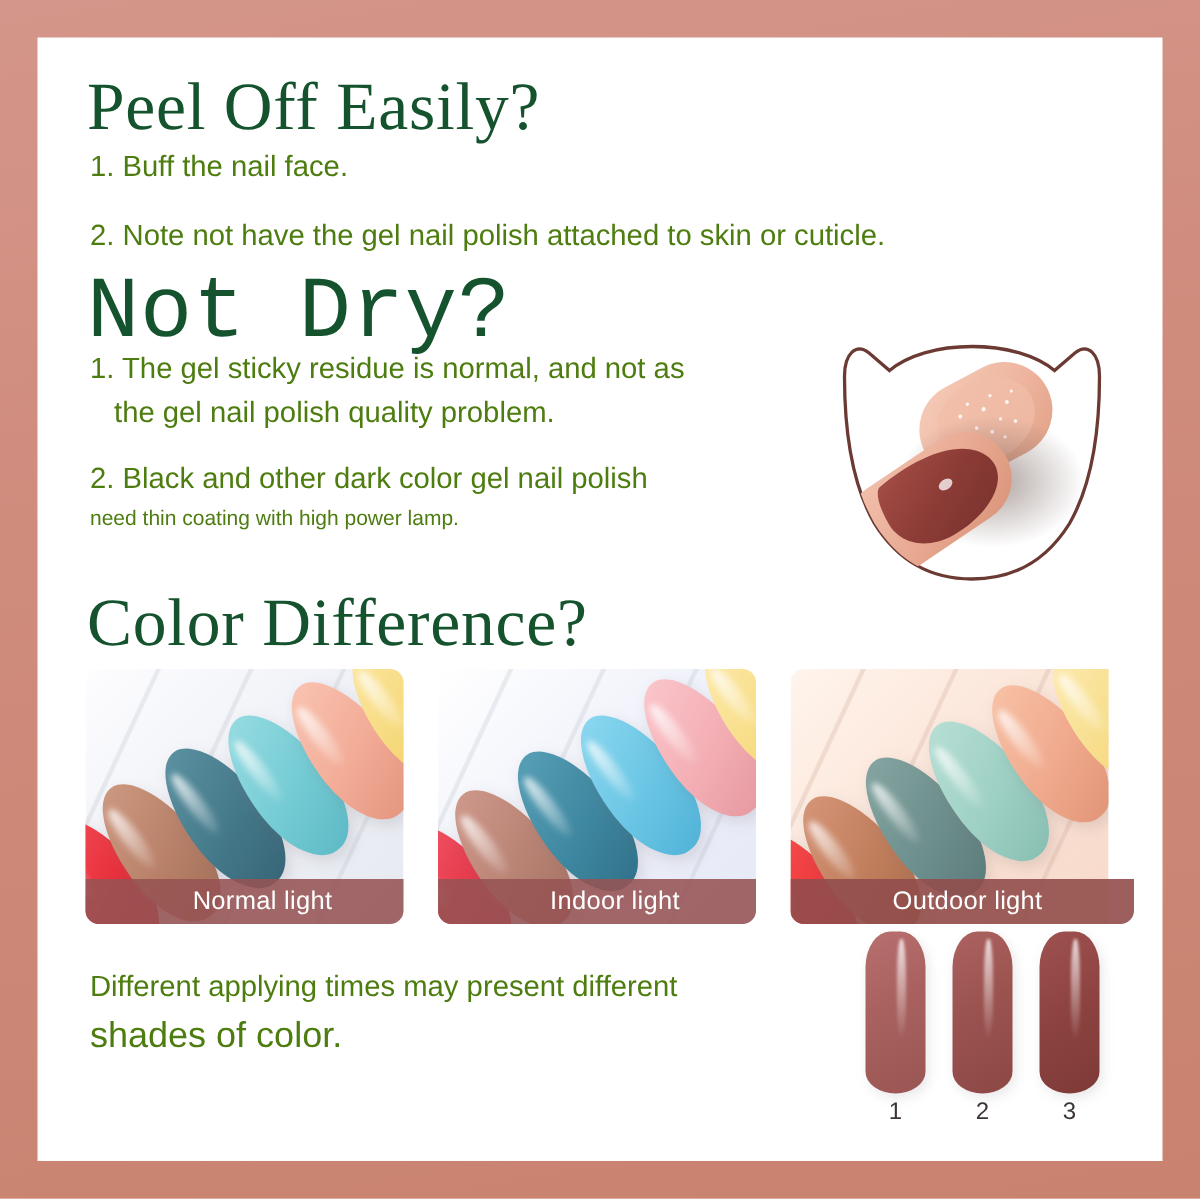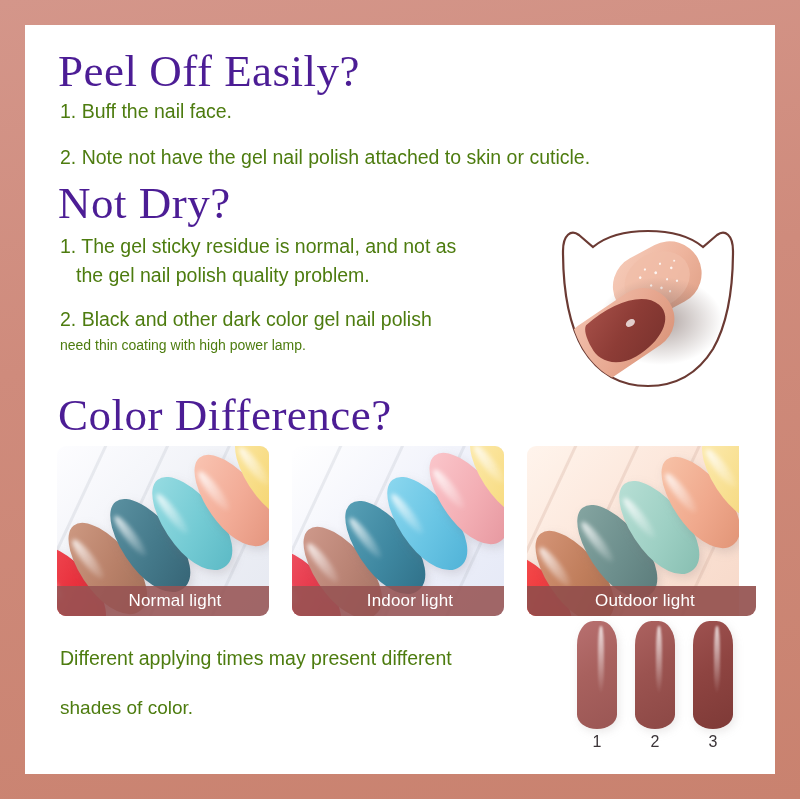--- a/index.html
+++ b/index.html
@@ -20,47 +20,47 @@
     pointer-events:none;
   }
   #card{
     position:absolute;left:25px;top:25px;width:750px;height:749px;
     background:#ffffff;
     overflow:hidden;
   }
 
   .serif-head{
     font-family:"Liberation Serif", serif;
-    color:#4c1d95;
+    color:#14532d;
     font-weight:400;
     letter-spacing:0.5px;
     position:absolute;
     white-space:nowrap;
   }
   .body-line{
     position:absolute;
     font-family:Liberation Sans, sans-serif;
     color:#4d7c0f;
     white-space:nowrap;
   }
 
   
   #h-peel{left:33px;top:20px;font-size:45px;}
-  #h-notdry{left:33px;top:152px;font-size:45px;}
+  #h-notdry{left:33px;top:152px;font-size:58px;font-family:Liberation Mono, monospace;}
   #h-colordiff{left:33px;top:364px;font-size:45px;}
 
   
   #p1a{left:35px;top:75px;font-size:19.5px;}
   #p1b{left:35px;top:108px;font-size:19.5px;margin-top:13px;}
   #p2a{left:35px;top:210px;font-size:19.5px;}
   #p2b{left:35px;top:239px;font-size:19.5px;margin-left:16px;}
   #p2c{left:35px;top:283px;font-size:19.5px;}
   #p2d{left:35px;top:312px;font-size:14px;}
   #p3a{left:35px;top:622px;font-size:19.5px;}
-  #p3b{left:35px;top:652px;font-size:19px;margin-top:20px;}
+  #p3b{left:35px;top:652px;font-size:24px;}
 
   
   #finger-art{
     position:absolute;left:528px;top:200px;width:190px;height:165px;
   }
   #finger-art svg{display:block;width:190px;height:165px;}
 
   
   .panel{
     position:absolute;top:421px;width:212px;height:170px;

